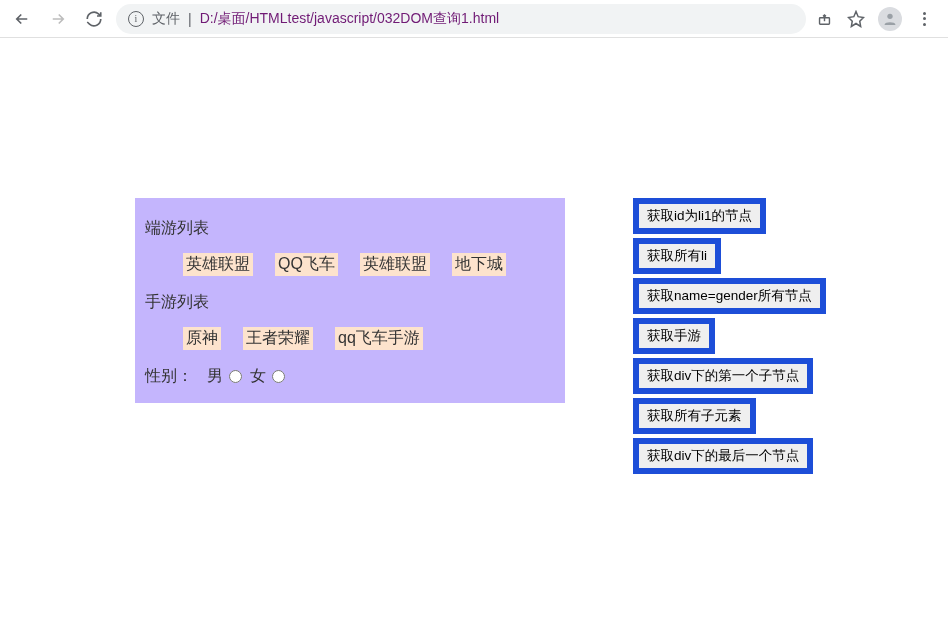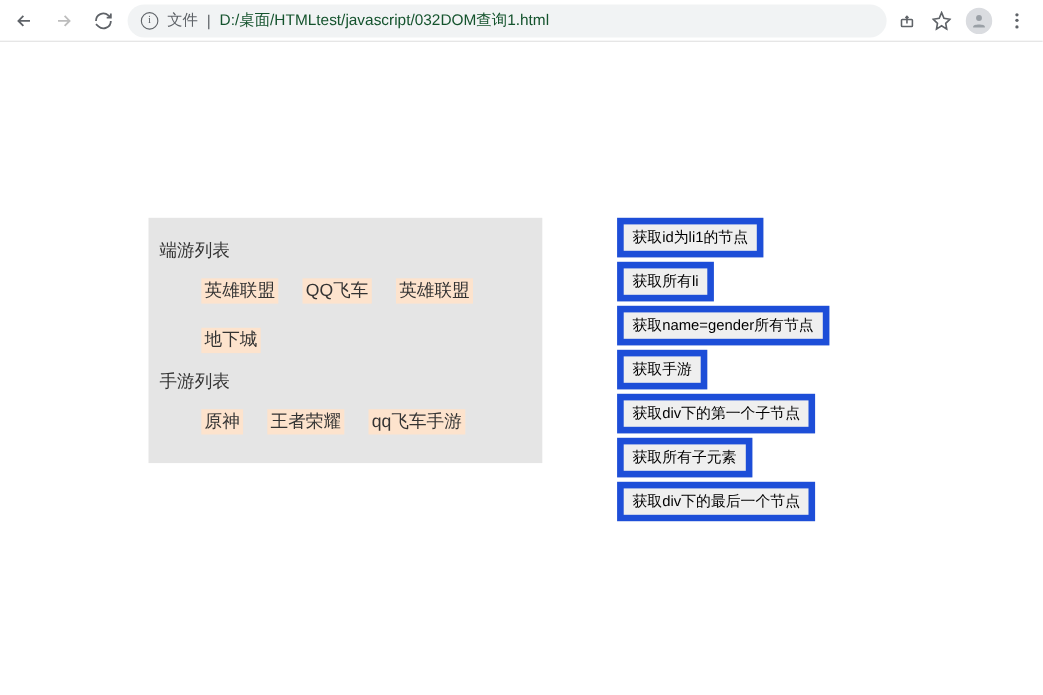--- a/index.html
+++ b/index.html
@@ -33,41 +33,41 @@
       font-size: 14px;
     }
     .address-wrap .info-icon {
       width: 16px; height: 16px;
       border: 1.5px solid #5f6368;
       border-radius: 50%;
       display: flex; align-items: center; justify-content: center;
       font-size: 10px;
       font-family: serif;
     }
-    .address-wrap .url-text { color: #14532d; flex: 1; }
+    .address-wrap .url-text { color: #701a75; flex: 1; }
     .toolbar-right { display: flex; align-items: center; gap: 12px; padding-right: 6px; }
     .icon-btn { width: 20px; height: 20px; display: flex; align-items: center; justify-content: center; color: #5f6368; }
     .avatar {
       width: 24px; height: 24px; border-radius: 50%;
       background: #dadce0;
       display: flex; align-items: center; justify-content: center;
     }
     .menu-dots { display: flex; flex-direction: column; gap: 2.5px; }
     .menu-dots span { width: 3px; height: 3px; background: #5f6368; border-radius: 50%; }
     
     .page-content {
       display: flex;
       padding: 160px 0 0 135px;
       gap: 68px;
       align-items: flex-start;
     }
     
     .left-panel {
-      width: 358px;
-      background: #e5e5e5;
+      width: 430px;
+      background: #c4b5fd;
       padding: 14px 16px 16px 0;
       color: #333;
       font-size: 16px;
     }
     .section-title { padding: 6px 10px 10px 10px; }
     .item-row {
       padding: 4px 0 10px 48px;
       display: flex;
       flex-wrap: wrap;
       gap: 22px;
@@ -163,20 +163,27 @@
       <span class="item">QQ飞车</span>
       <span class="item">英雄联盟</span>
       <span class="item">地下城</span>
     </div>
     <div class="section-title">手游列表</div>
     <div class="item-row">
       <span class="item">原神</span>
       <span class="item">王者荣耀</span>
       <span class="item">qq飞车手游</span>
     </div>
+    <div class="gender-row">
+      <span class="label">性别：</span>
+      <span>男</span>
+      <input type="radio" name="gender" style="">
+      <span>女</span>
+      <input type="radio" name="gender" style="">
+    </div>
   </div>
 
   <div class="right-panel">
     <button>获取id为li1的节点</button>
     <button>获取所有li</button>
     <button>获取name=gender所有节点</button>
     <button>获取手游</button>
     <button>获取div下的第一个子节点</button>
     <button>获取所有子元素</button>
     <button>获取div下的最后一个节点</button>

